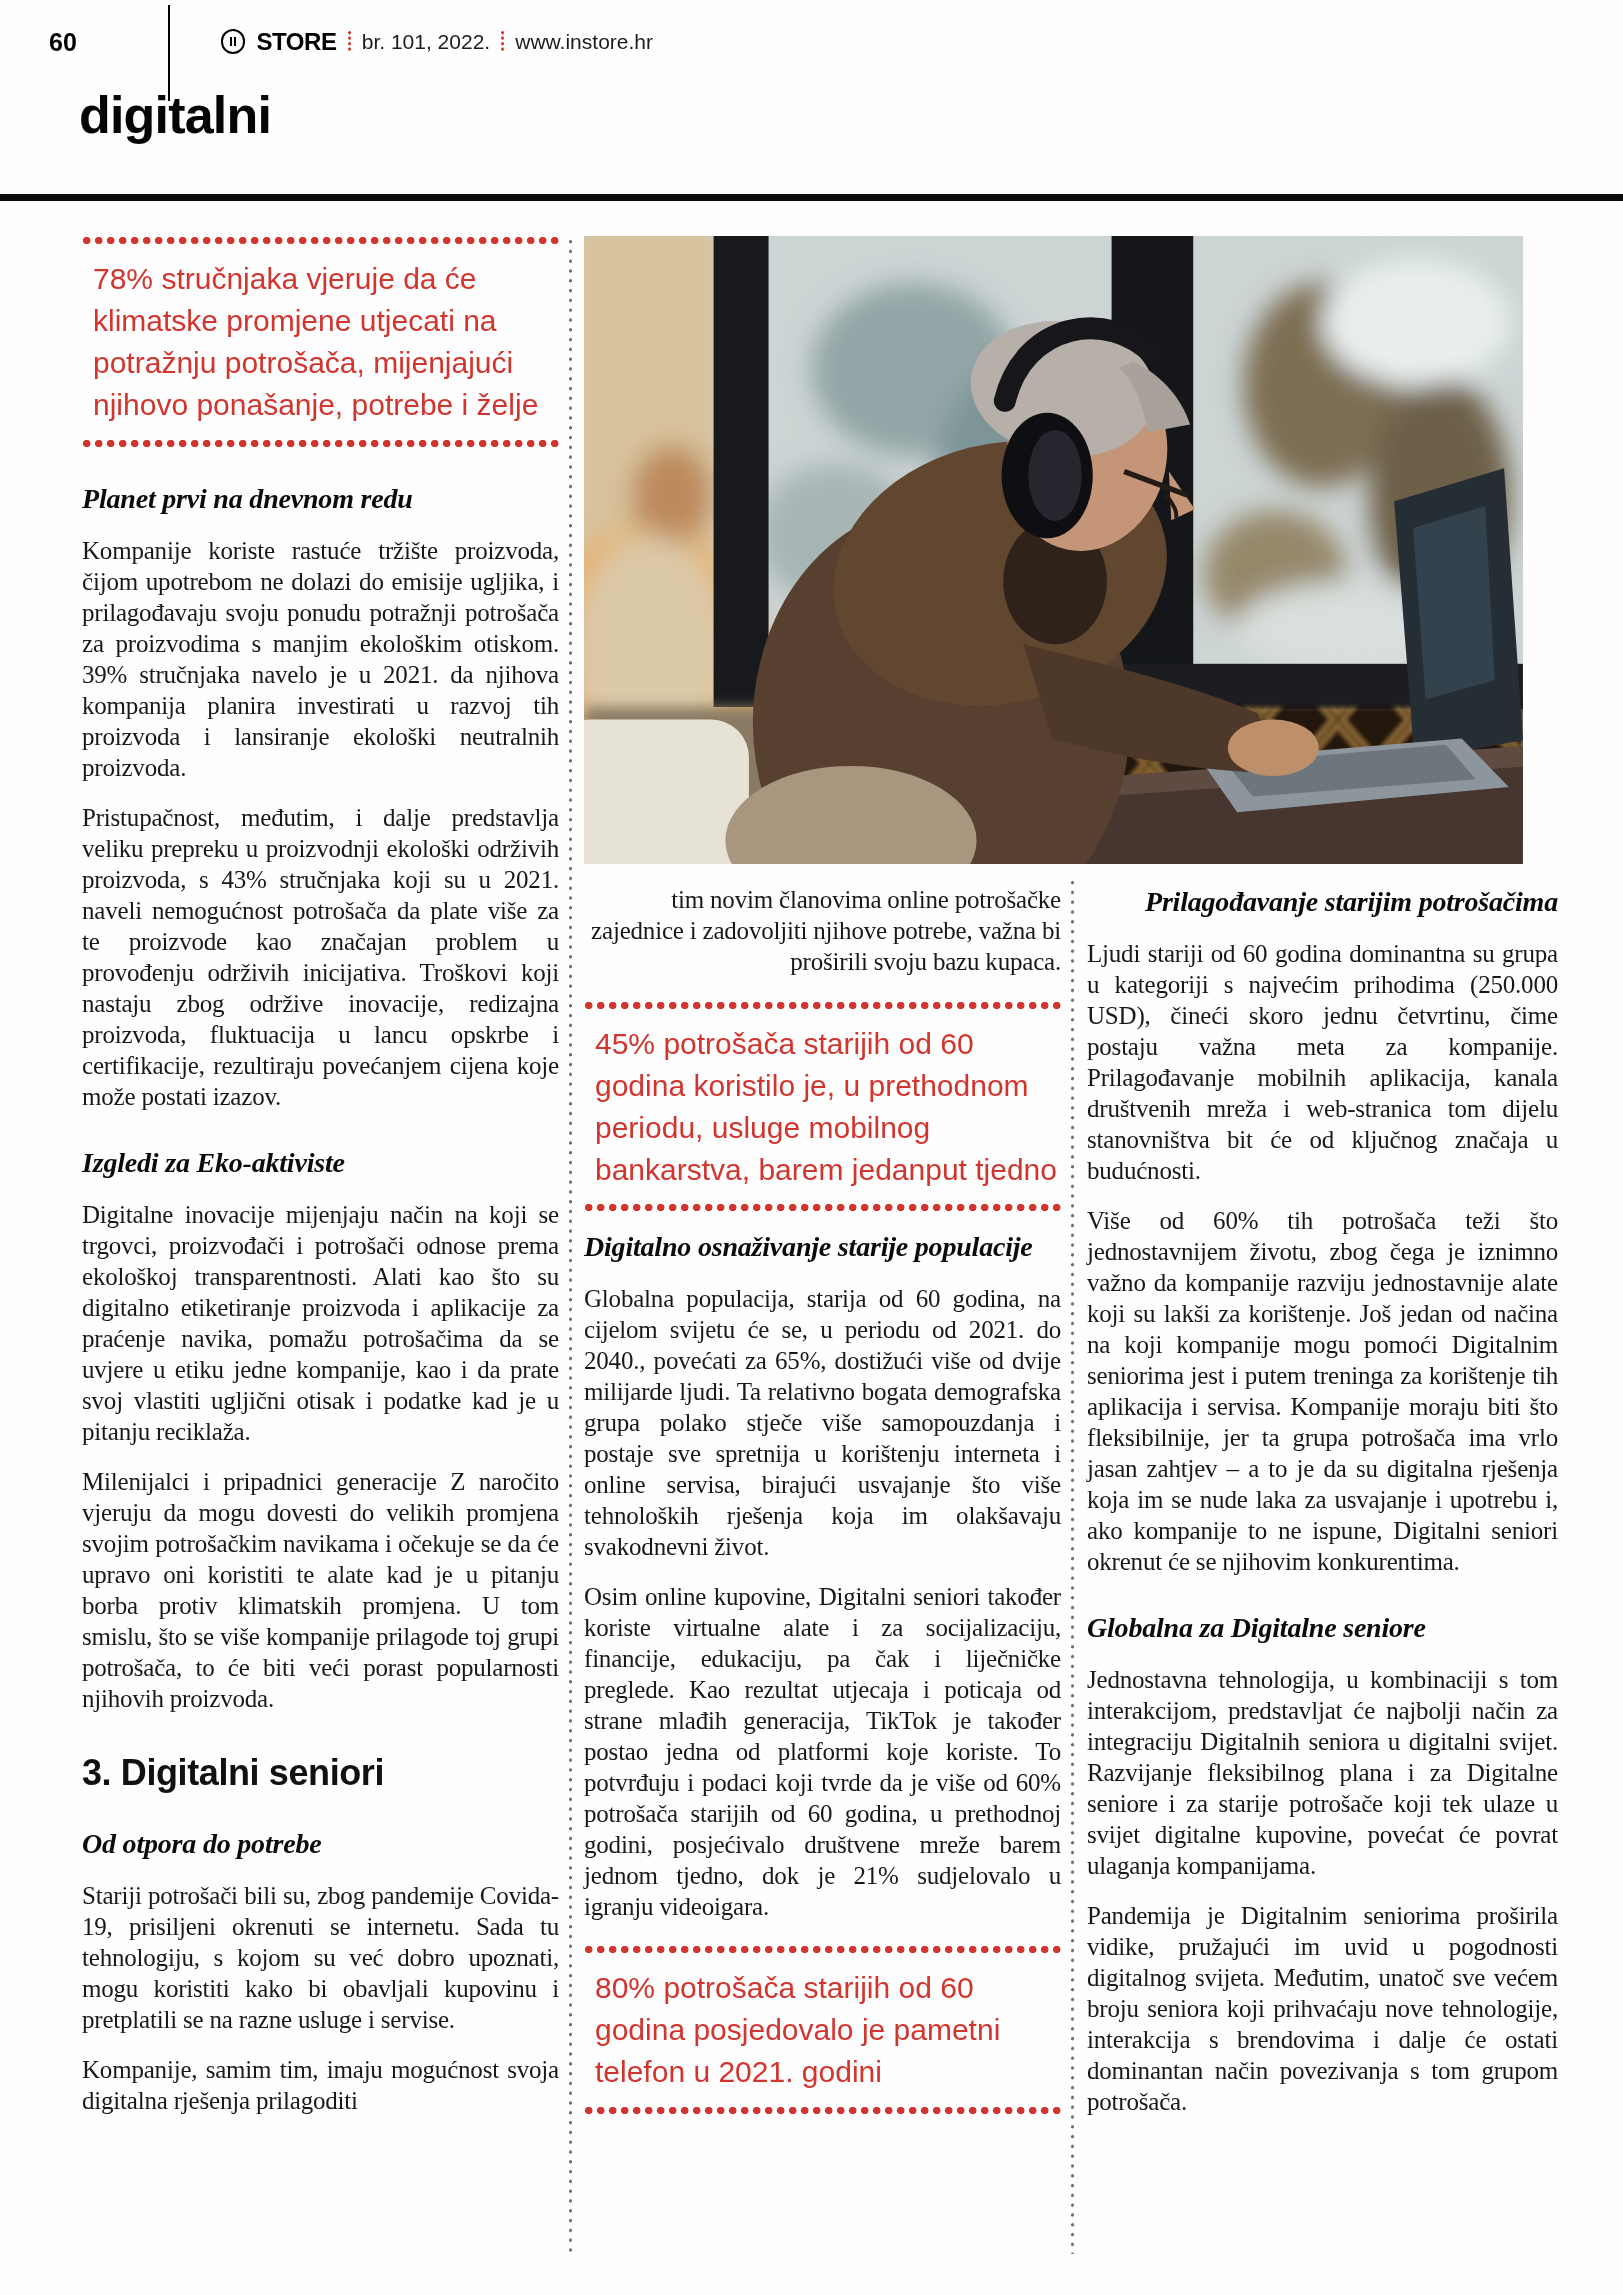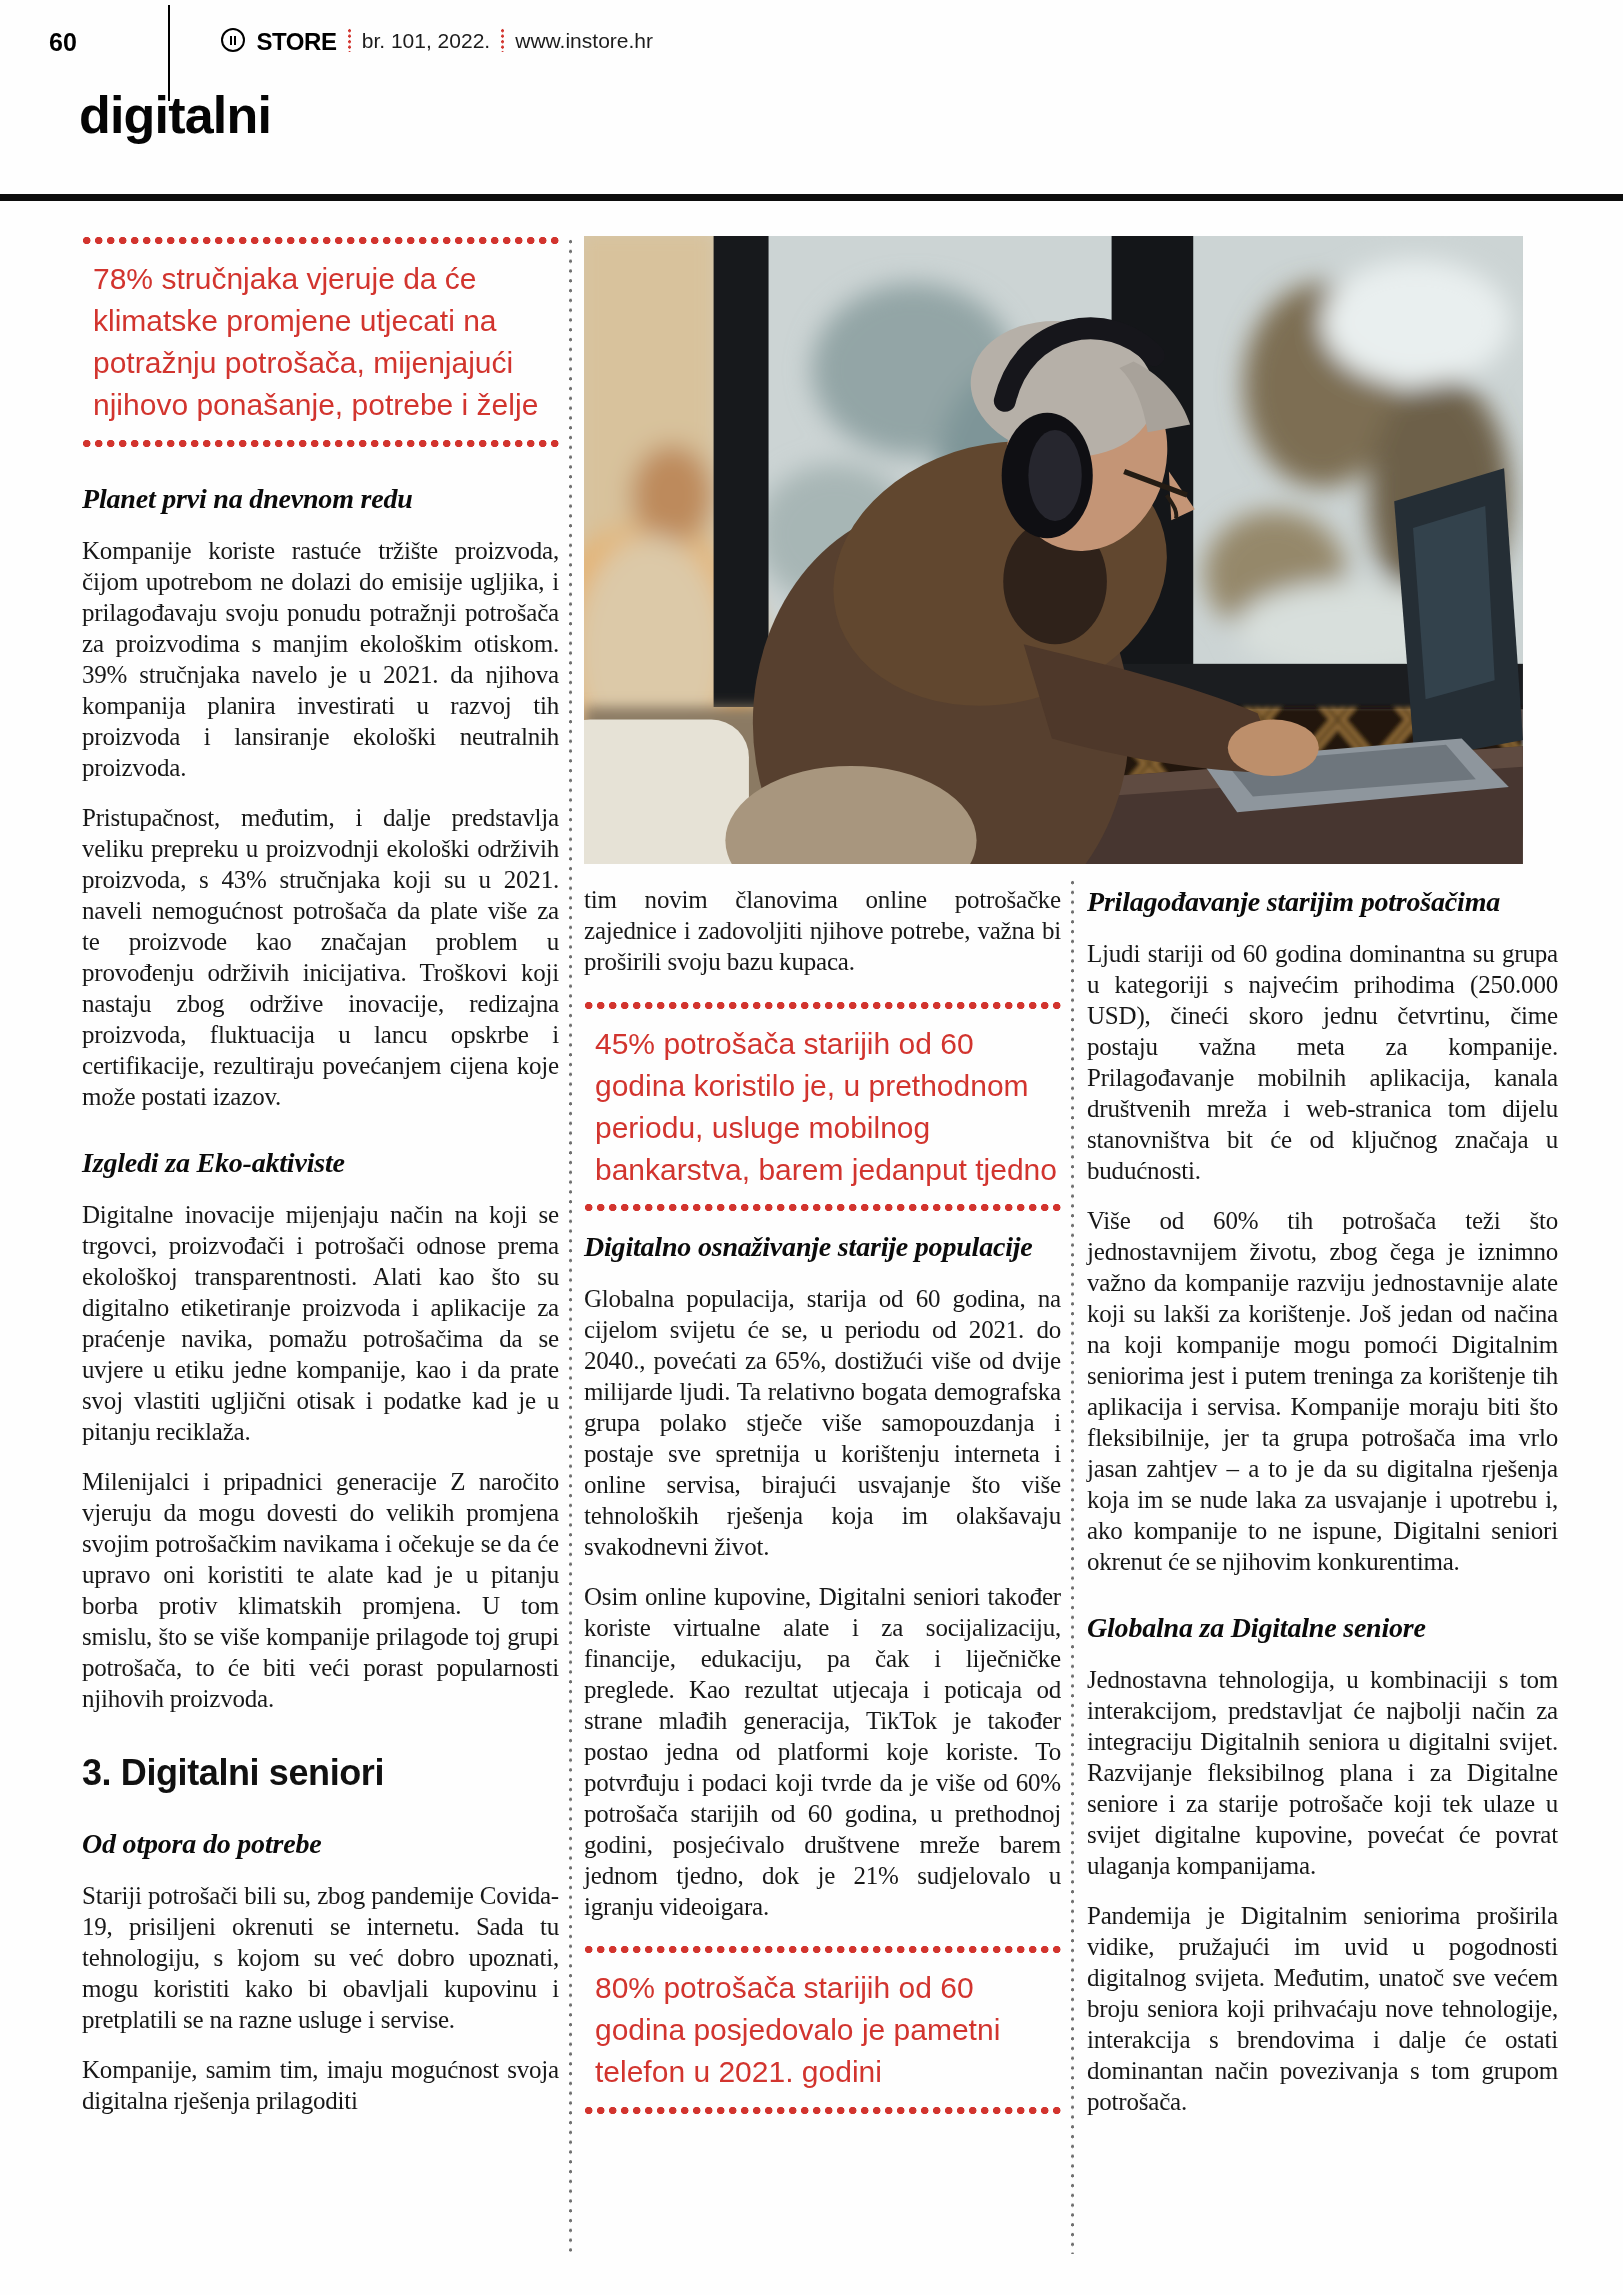--- a/index.html
+++ b/index.html
@@ -1,37 +1,37 @@
 <!DOCTYPE html>
 <html style="font-size:12.6px"><head>
 <meta charset="utf-8">
 <style>
   html,body{margin:0;padding:0;background:#e8e8e8;}
   .page{position:relative;width:1623px;height:2295px;background:#fefefe;margin:0 auto;overflow:hidden;
         font-family:"Liberation Serif",serif;color:#161616;}
   
   .pagenum{position:absolute;left:49px;top:28px;font:700 25px/28px "Liberation Sans",sans-serif;color:#000;}
   .hdr-vline{position:absolute;left:168px;top:4.7px;width:2.4px;height:96px;background:#000;}
-  .brandrow{position:absolute;left:221px;top:28px;display:flex;align-items:flex-start;gap:11px;}
+  .brandrow{position:absolute;left:221px;top:28px;display:flex;align-items:center;gap:11px;}
   .logo-circle{width:20.4px;height:20.4px;border:2.4px solid #000;border-radius:50%;display:flex;align-items:center;justify-content:center;gap:1.6px;}
   .logo-circle i{display:block;width:2.4px;height:9.4px;background:#000;}
   .brand{font:700 24px/27px "Liberation Sans",sans-serif;letter-spacing:-0.4px;color:#000;}
   .hdr-dotsep{width:3.1px;height:23.6px;background-image:radial-gradient(circle at 1.6px 2.7px,#d2342e 1.3px,transparent 1.8px);background-size:3.1px 5.5px;}
   .hdr-txt{font:21px/25px "Liberation Sans",sans-serif;color:#1c1c1c;}
   .section-title{position:absolute;left:79px;top:88px;font:700 52px/55px "Liberation Sans",sans-serif;letter-spacing:-0.8px;color:#050505;}
   .hdr-rule{position:absolute;left:0;top:194px;width:1623px;height:7px;background:#0d0d0d;}
   
   .col{position:absolute;top:236px;}
   .col-1{left:82px;width:477px;}
   .col-2{left:584px;top:884px;width:477px;}
   .col-3{left:1087px;top:884px;width:471px;}
   .body-p{font:25px/31px "Liberation Serif",serif;text-align:justify;margin:19px 0 0;letter-spacing:-0.2px;color:#181818;}
   .h-ital{font:italic 700 28px/35px "Liberation Serif",serif;margin:33px 0 0;color:#0b0b0b;letter-spacing:-0.2px;}
   .h-sans{font:700 36px/41px "Liberation Sans",sans-serif;margin:38px 0 4px;color:#111;letter-spacing:-0.4px;}
-  .first{margin-top:0;}
+  .first{margin-top:0;text-align:right;}
   .quote-block{margin:0;}
   .quote-block.mt{margin-top:23.6px;}
   .dotline{height:9.4px;background-image:radial-gradient(circle at 4.7px 4.7px,#d2342e 3.5px,transparent 4.1px);
            background-size:12px 9.4px;background-repeat:repeat-x;}
   .quote-text{font:30px/42px "Liberation Sans",sans-serif;color:#d2342e;padding-left:11px;margin:12.6px 0;text-align:left;}
   
   .vdots{position:absolute;width:3.1px;background-image:radial-gradient(circle at 1.6px 4.7px,#6f6f6f 1.4px,transparent 1.9px);
          background-size:3.1px 9.8px;background-repeat:repeat-y;}
   .vd1{left:569px;top:237px;height:2015px;}
   .vd2{left:1071px;top:878px;height:1376px;}

